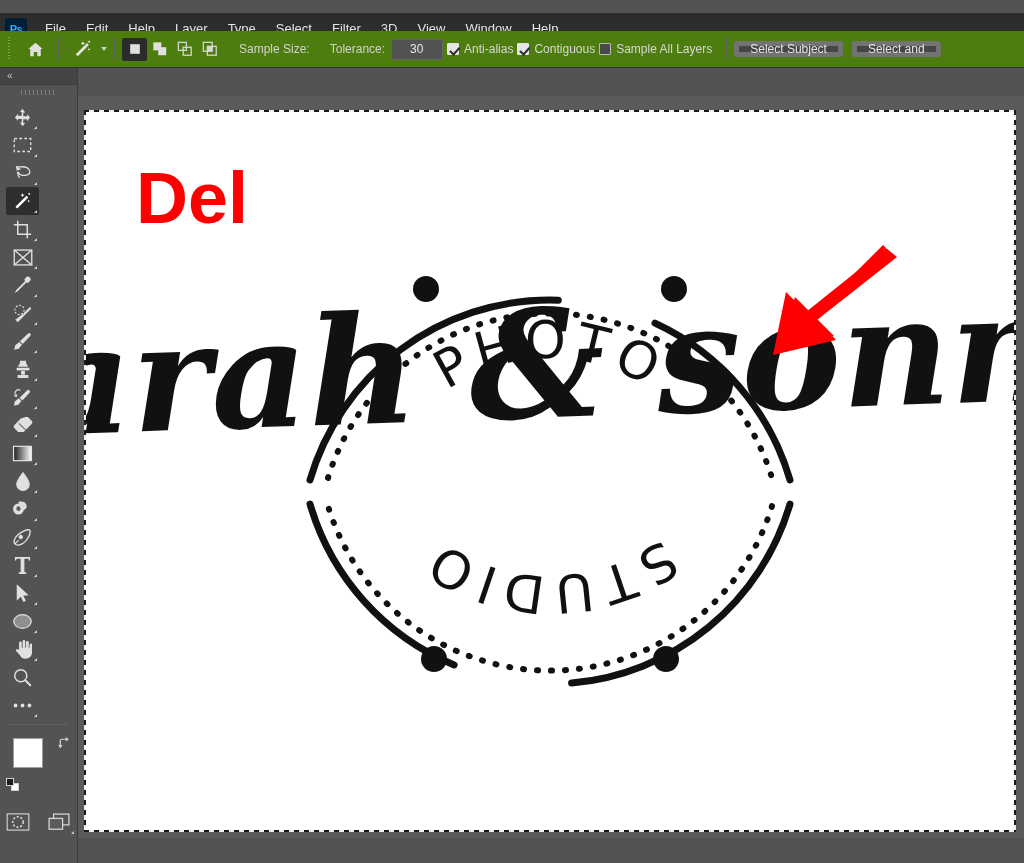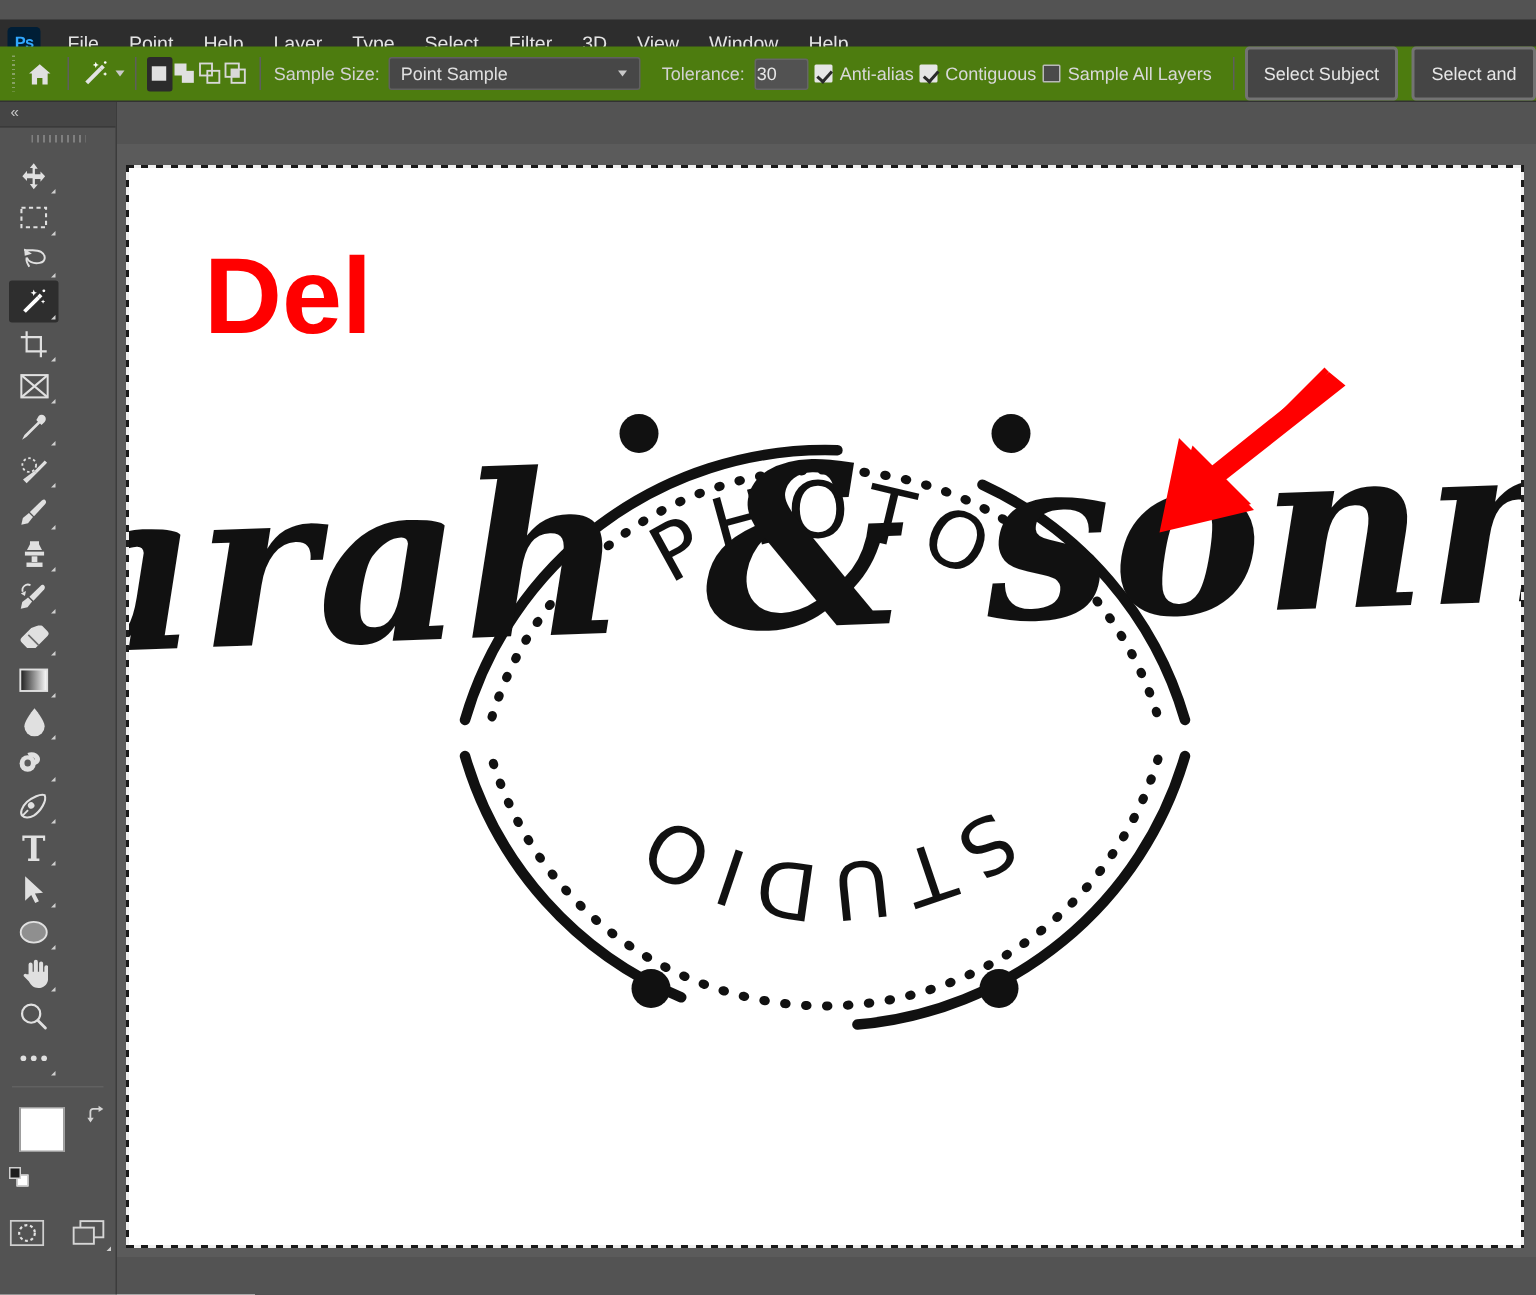--- a/index.html
+++ b/index.html
@@ -44,35 +44,35 @@
   .selmode{ width:25px;height:23px;display:flex;align-items:center;justify-content:center;border-radius:2px;}
   .selmode.active{ background:#2b2b2b; }
   .ob-label{ font-size:12px;color:#d2d2d2;margin:0 6px 0 2px;white-space:nowrap;}
   .ob-select{
     height:22px;background:#474747;border:1px solid #606060;border-radius:2px;
     display:flex;align-items:center;padding:0 4px 0 7px;min-width:168px;justify-content:space-between;
     font-size:12px;color:#e0e0e0;
   }
   .ob-input{
     height:21px;width:52px;background:#525252;border:1px solid #656565;border-radius:2px;
-    color:#e8e8e8;font-size:12px;display:flex;align-items:center;padding-left:1px;
+    color:#e8e8e8;font-size:12px;display:flex;align-items:center;padding-left:18px;
   }
   .chk-wrap{ display:flex;align-items:center;margin-left:4px;white-space:nowrap;}
   .chk{
     width:12px;height:12px;border:1px solid #b9b9b9;border-radius:1px;background:#4a4a4a;
     margin-right:5px;position:relative;flex:none;
   }
   .chk.on{ background:#e6e6e6; border-color:#e6e6e6;}
   .chk.on:after{
     content:""; position:absolute;left:3.5px;top:0.5px;width:3.5px;height:7.5px;
     border:solid #2a2a2a;border-width:0 2px 2px 0;transform:rotate(42deg);
   }
   .chk-lbl{ font-size:12px;color:#d8d8d8;}
   .pbtn{
-    height:36px;background:#454545;border:2px solid #737373;border-radius:3px;
+    height:16px;background:#454545;border:5px solid #737373;border-radius:3px;
     display:flex;align-items:center;padding:0 11px;font-size:12px;color:#e6e6e6;white-space:nowrap;text-align:right;
   }
 
   
   .toolpanel{
     position:absolute;left:0;top:68px;width:78px;bottom:0;background:#535353;
     border-right:1px solid #3c3c3c;
   }
   .tp-head{
     height:17px;background:#454545;display:flex;align-items:center;padding-left:7px;
@@ -163,21 +163,21 @@
   .st-chev{ margin-left:18px;color:#c9c9c9;font-size:13px;}
 </style>
 </head>
 <body>
 
 <div id="app">
 
   <div class="menubar">
     <div class="ps-logo">Ps</div>
     <div class="menu-item">File</div>
-    <div class="menu-item">Point</div>
+    <div class="menu-item">Edit</div>
     <div class="menu-item">Help</div>
     <div class="menu-item">Layer</div>
     <div class="menu-item">Type</div>
     <div class="menu-item">Select</div>
     <div class="menu-item">Filter</div>
     <div class="menu-item">3D</div>
     <div class="menu-item">View</div>
     <div class="menu-item">Window</div>
     <div class="menu-item">Help</div>
   </div>
@@ -227,24 +227,20 @@
       <svg width="16" height="16" viewBox="0 0 18 18">
         <rect x="1.5" y="1.5" width="10" height="10" fill="none" stroke="#d8d8d8" stroke-width="1.4"></rect>
         <rect x="6" y="6" width="10" height="10" fill="none" stroke="#d8d8d8" stroke-width="1.4"></rect>
         <rect x="6" y="6" width="5.5" height="5.5" fill="#d8d8d8"></rect>
       </svg>
     </div>
 
     <div class="ob-sep"></div>
 
     <div class="ob-label">Sample Size:</div>
-    <div class="ob-select">
-      <span>Point Sample</span>
-      <span class="caret" style="margin-right:4px"></span>
-    </div>
 
     <div class="ob-label" style="margin-left:14px">Tolerance:</div>
     <div class="ob-input">30</div>
 
     <div class="chk-wrap">
       <span class="chk on"></span>
       <span class="chk-lbl">Anti-alias</span>
     </div>
     <div class="chk-wrap">
       <span class="chk on"></span>

